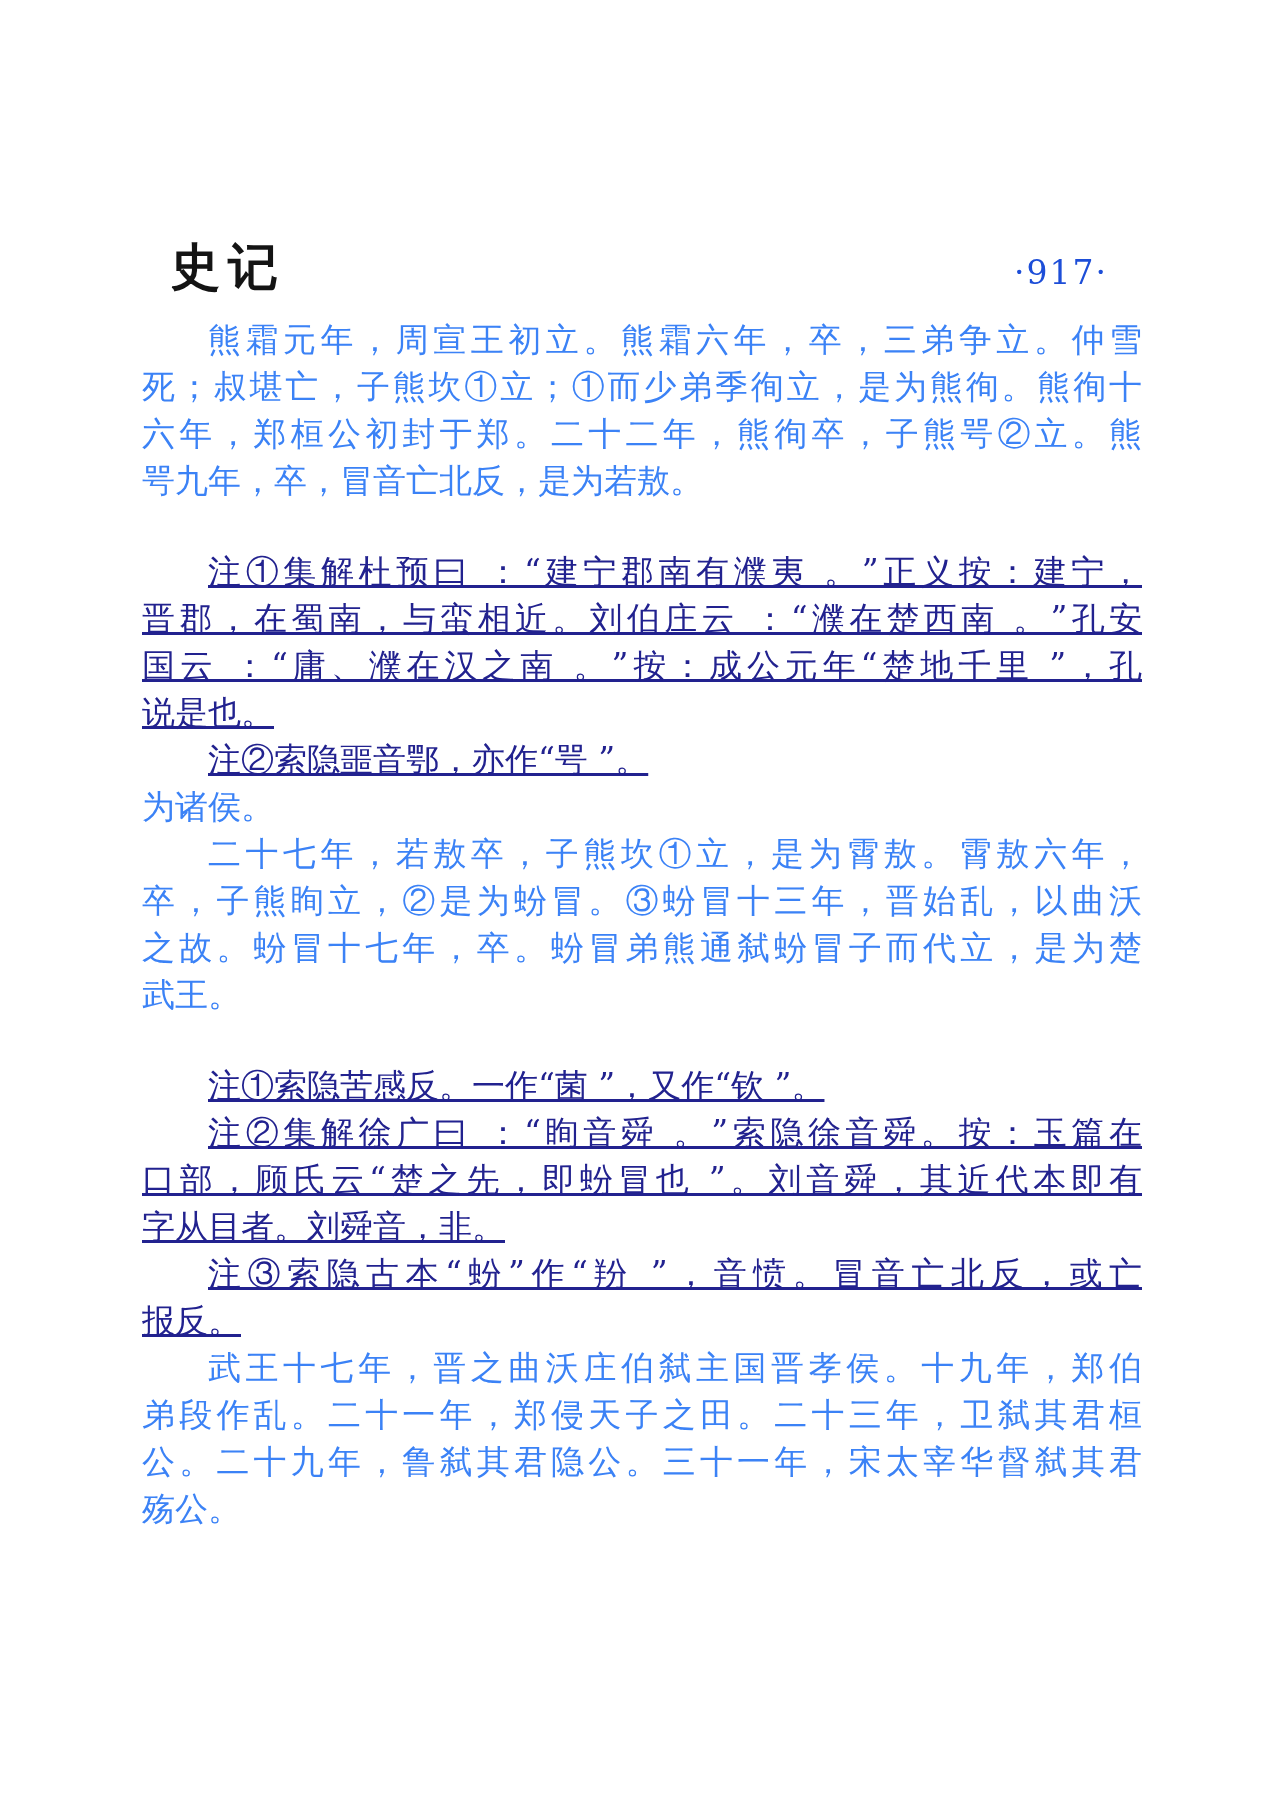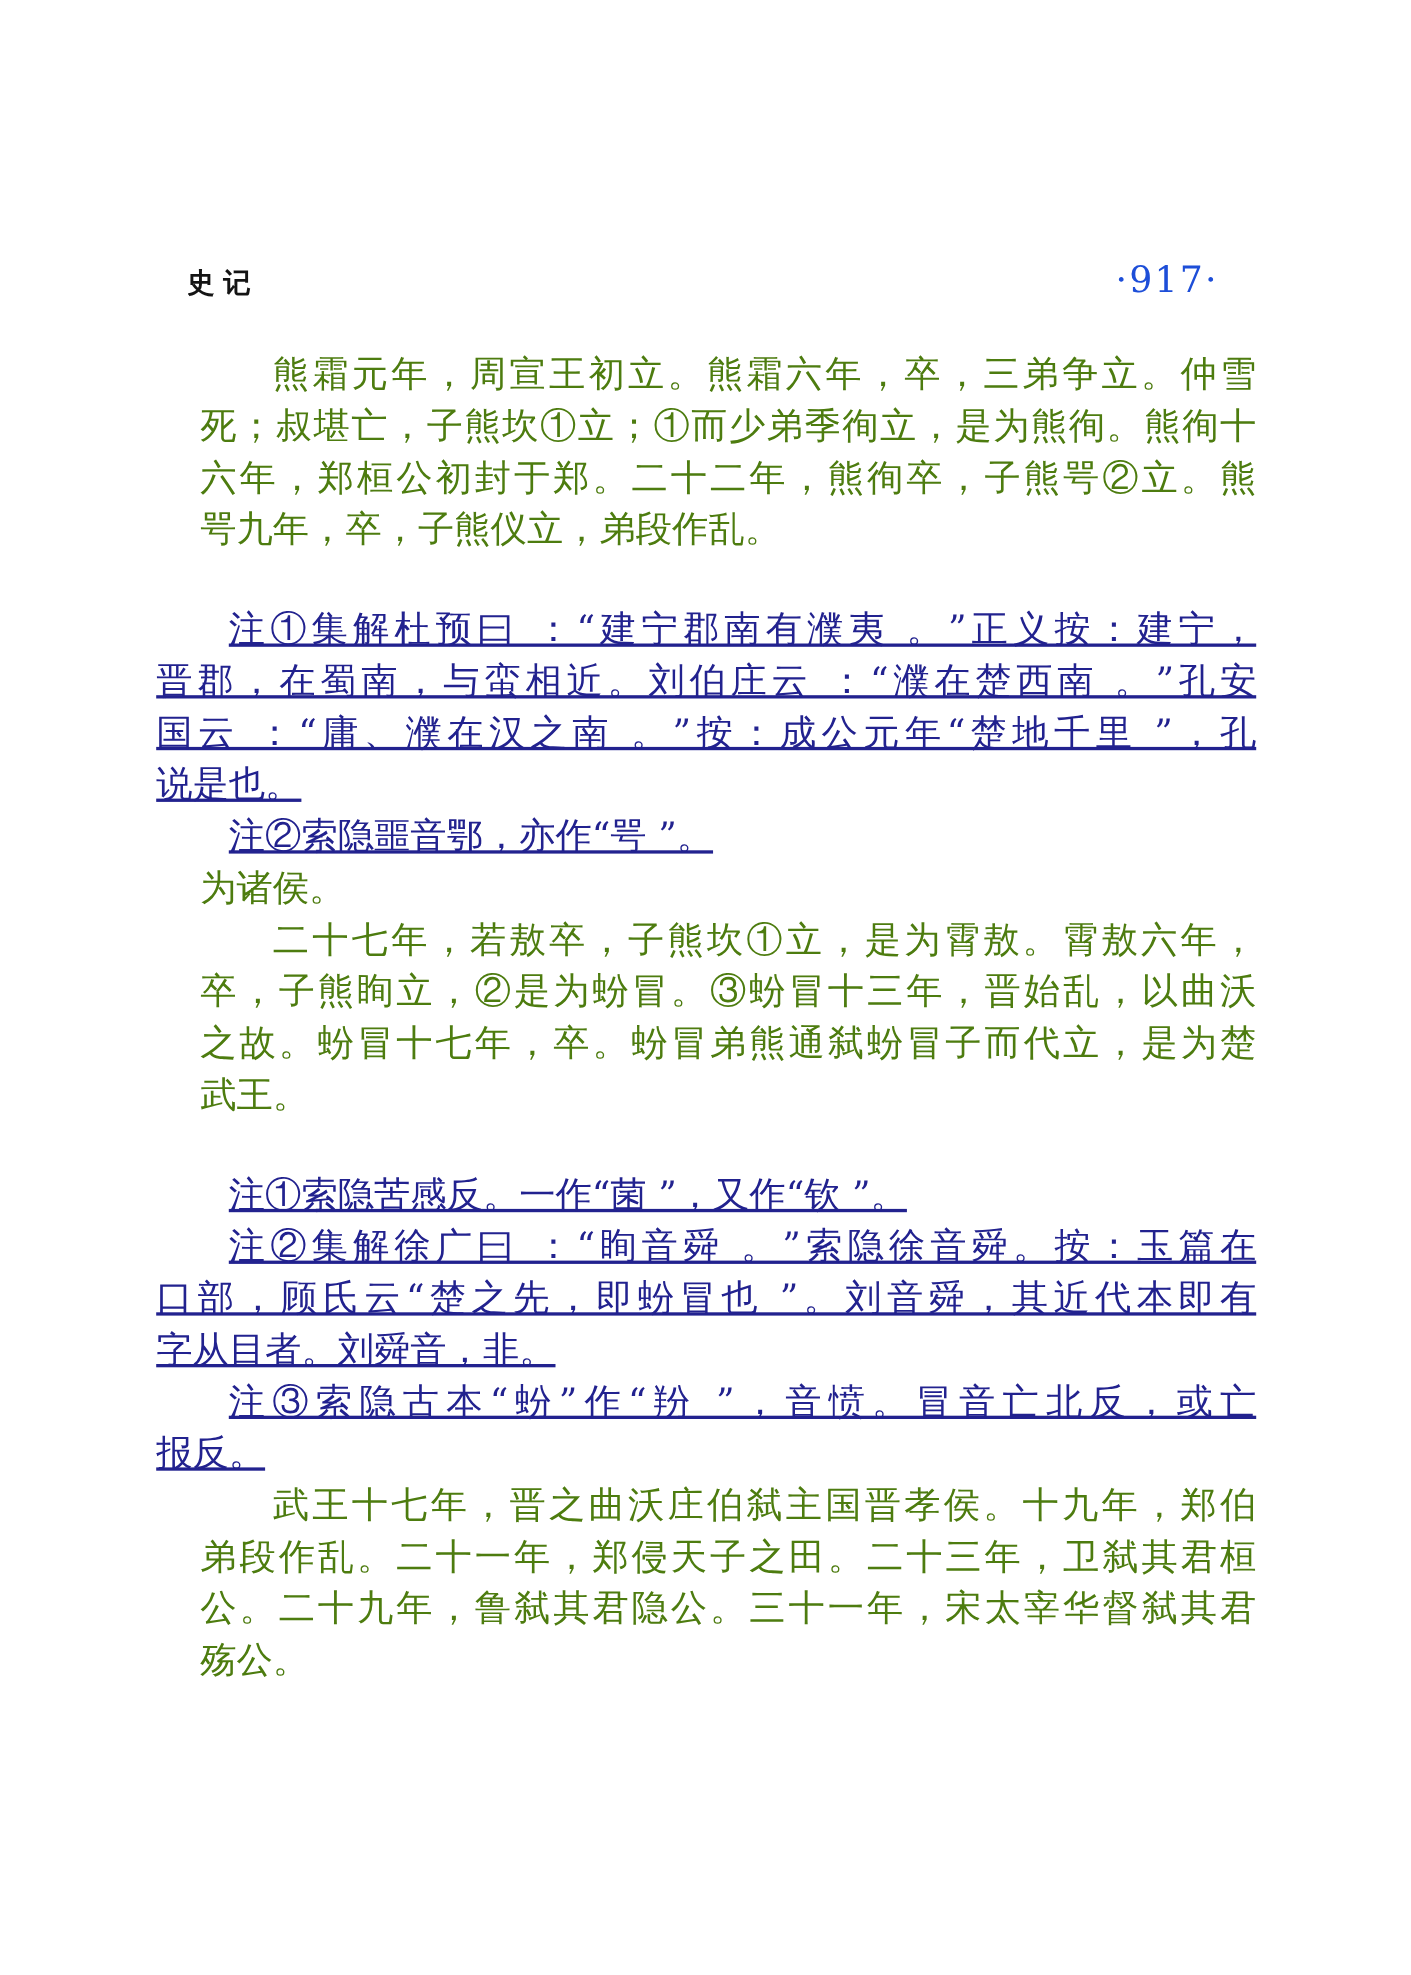--- a/index.html
+++ b/index.html
@@ -8,61 +8,61 @@
     width:1283px;height:1795px;
     background:#ffffff;
     font-family:"DejaVu Serif","Liberation Serif",serif;
     overflow:hidden;
   }
   .header{
     position:absolute;left:170px;top:234px;width:938px;
     display:flex;justify-content:space-between;align-items:baseline;
   }
   .book-title{
-    font-size:25px;font-weight:bold;color:#141414;letter-spacing:8px;
+    font-size:50px;font-weight:bold;color:#141414;letter-spacing:8px;
   }
   .page-num{
     font-size:33px;color:#1d4ed8;letter-spacing:2px;
   }
   .content{
     position:absolute;left:142px;top:316px;width:1000px;
     font-size:33px;color:#1a1a1a;
   }
   .line{
     height:47px;line-height:47px;
     text-align:justify;
     text-align-last:justify;
     -moz-text-align-last:justify;
   }
   .line.last{
     text-align-last:left;
     -moz-text-align-last:left;
   }
   .line.indent{padding-left:66px;}
   .blue{color:#22228f;text-decoration:underline;}
-  .black{color:#4d7c0f;margin-left:40px;}
+  .black{color:#3b82f6;}
   .spacer{height:44px;}
 </style>
 </head>
 <body>
 
 <div class="page">
 
   <div class="header">
     <span class="book-title">史记</span>
     <span class="page-num">·917·</span>
   </div>
 
   <div class="content">
 
     <div>
       <div class="line indent black">熊霜元年，周宣王初立。熊霜六年，卒，三弟争立。仲雪</div>
       <div class="line black">死；叔堪亡，子熊坎①立；①而少弟季徇立，是为熊徇。熊徇十</div>
       <div class="line black">六年，郑桓公初封于郑。二十二年，熊徇卒，子熊咢②立。熊</div>
-      <div class="line last black">咢九年，卒，子熊仪立，弟段作乱。</div>
+      <div class="line last black">咢九年，卒，冒音亡北反，是为若敖。</div>
     </div>
 
     <div class="spacer"></div>
 
     <div>
       <div class="line indent blue">注①集解杜预曰 ：“建宁郡南有濮夷 。”正义按：建宁，</div>
       <div class="line blue">晋郡，在蜀南，与蛮相近。刘伯庄云 ：“濮在楚西南 。”孔安</div>
       <div class="line blue">国云 ：“庸、濮在汉之南 。”按：成公元年“楚地千里 ”，孔</div>
       <div class="line last blue">说是也。</div>
     </div>

